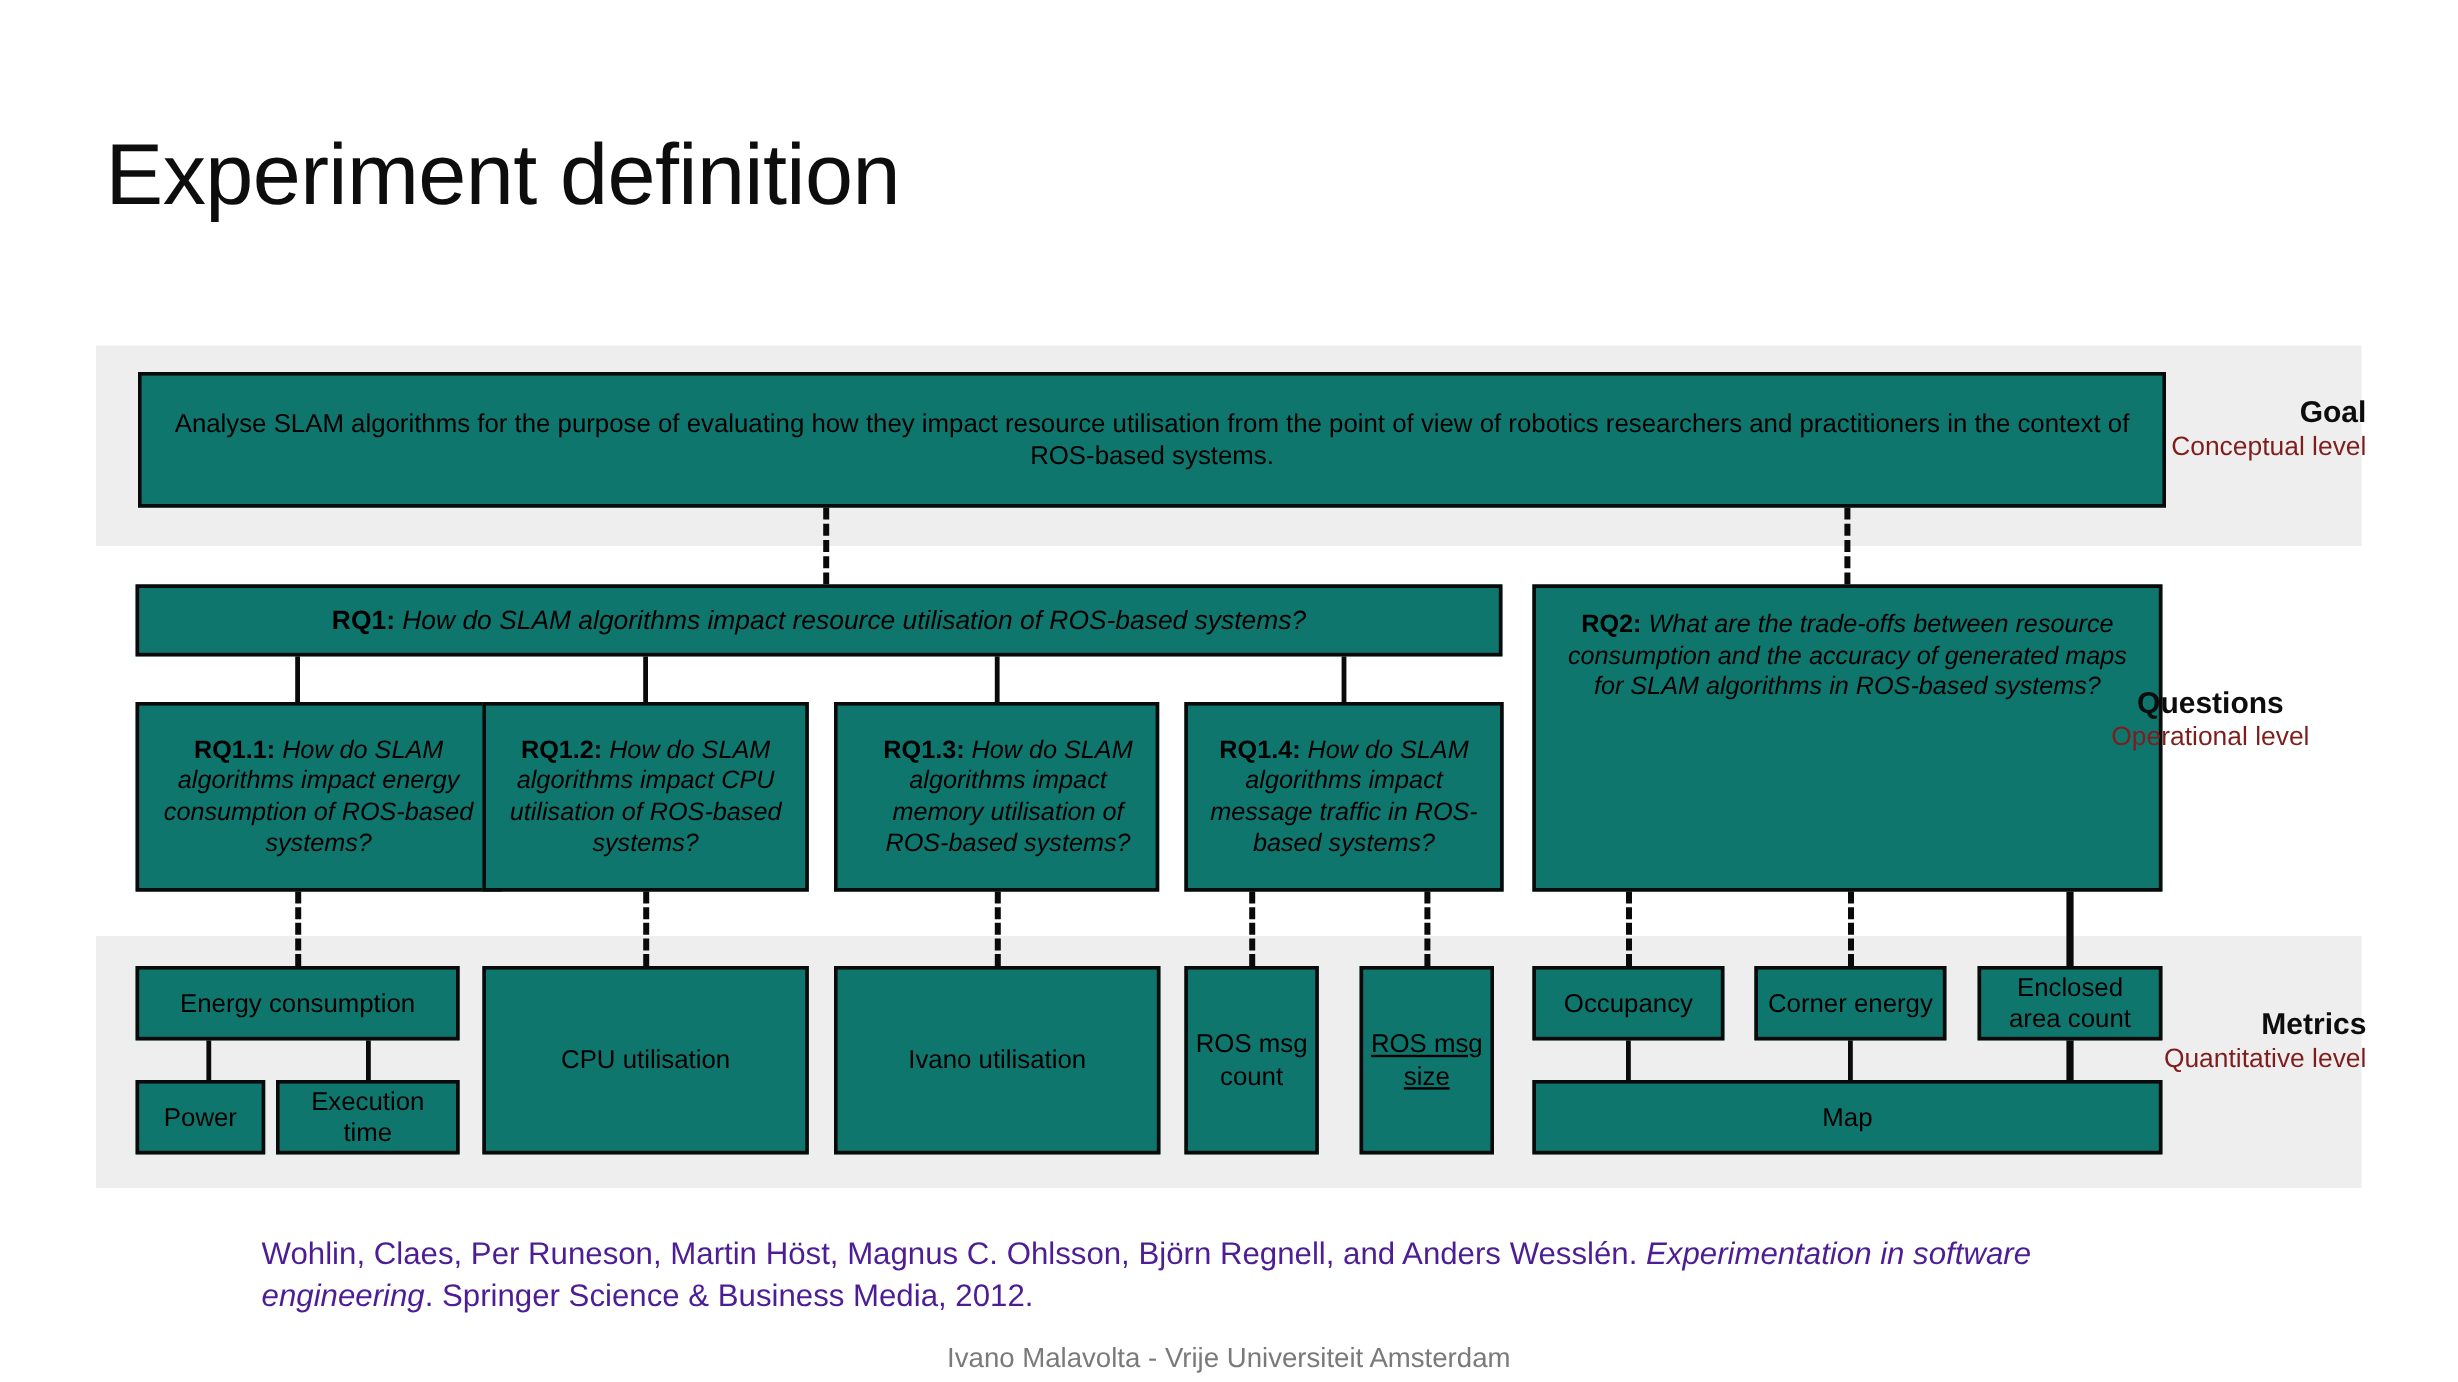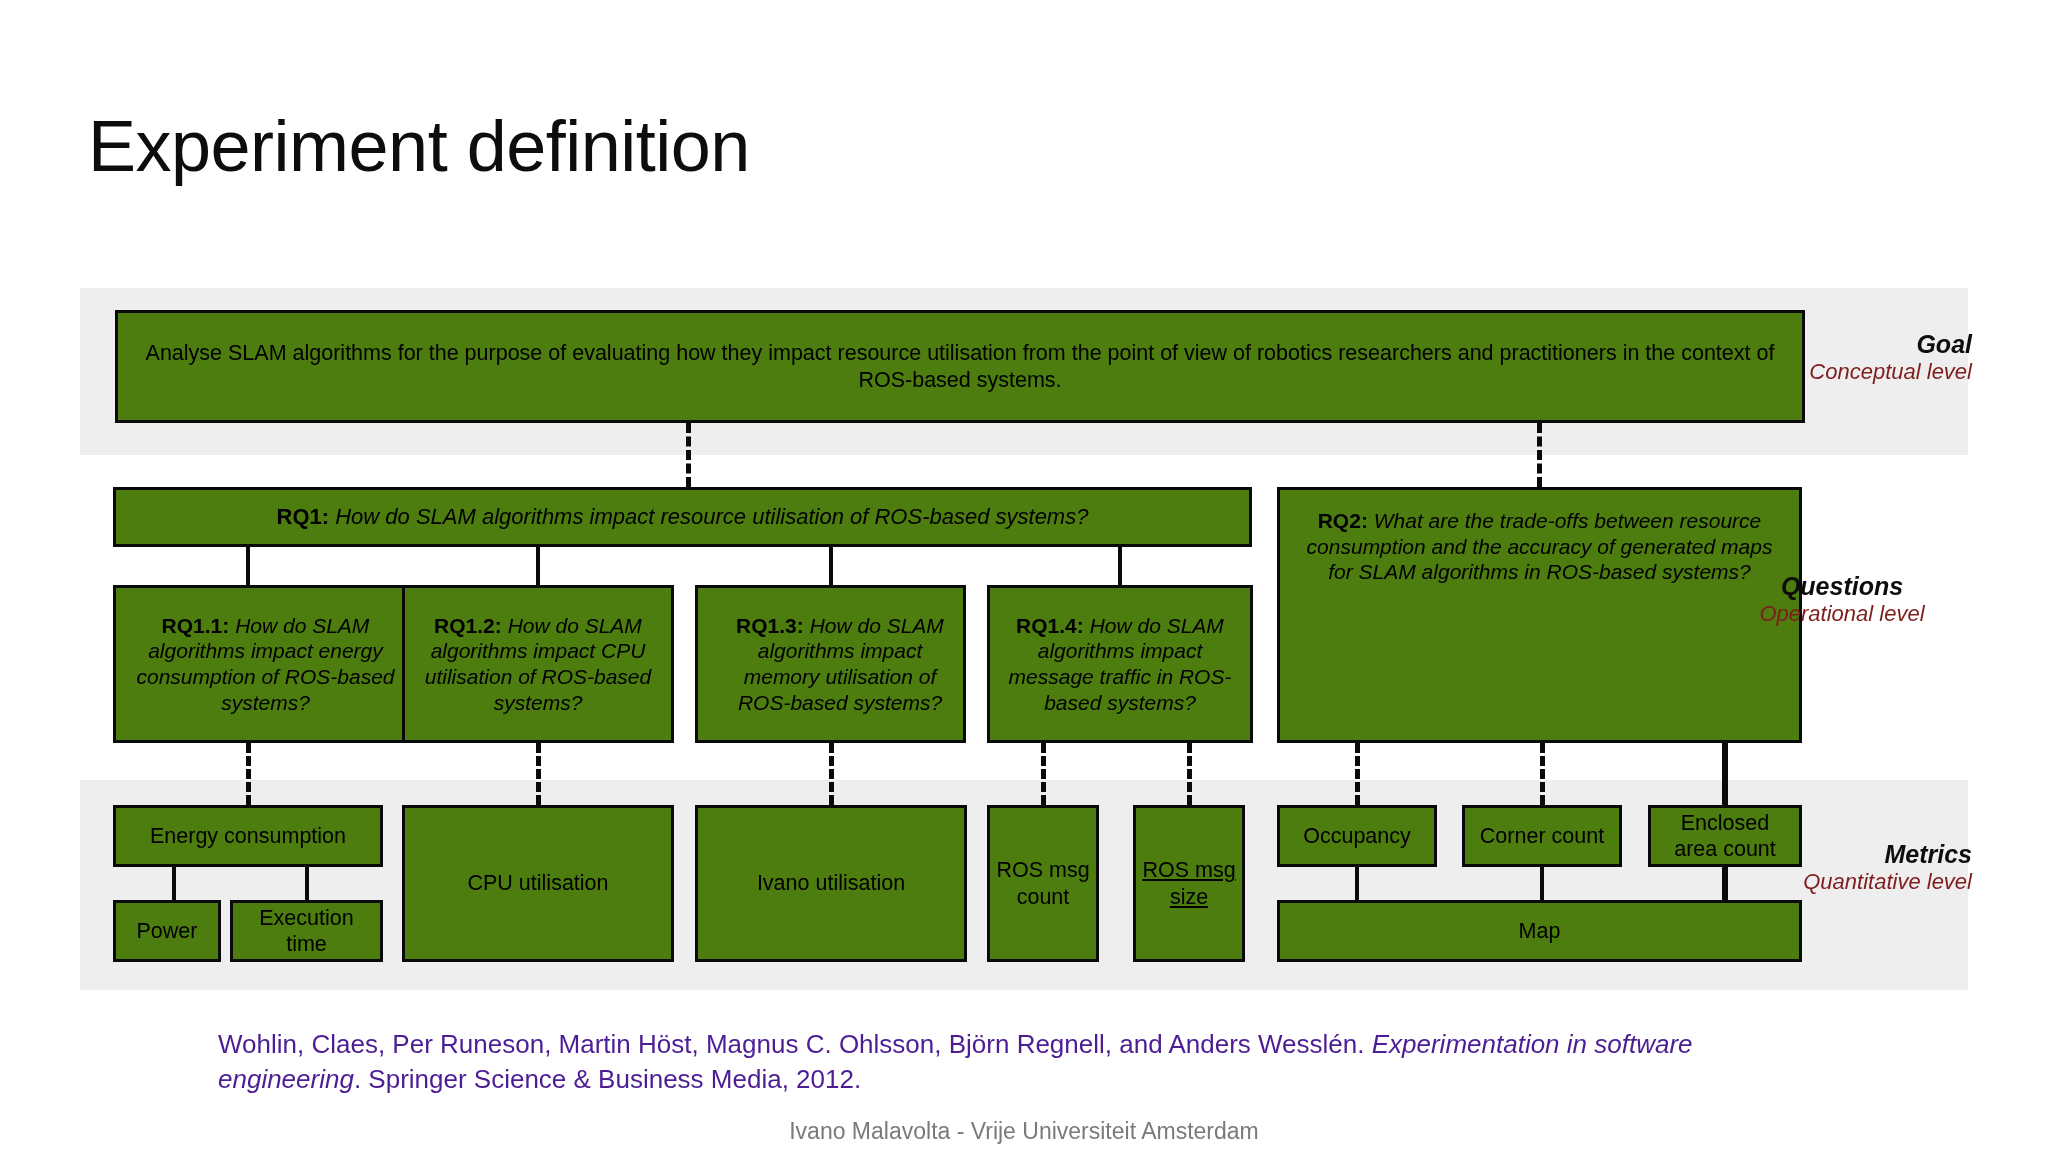--- a/index.html
+++ b/index.html
@@ -35,21 +35,21 @@
     background: #eeeeee;
     left: 80px;
     width: 1888px;
   }
   .band-goal    { top: 288px; height: 167px; }
   .band-metrics { top: 780px; height: 210px; }
 
   
   .box {
     position: absolute;
-    background: #4d7c0f;
+    background: #0f766e;
     border: 3px solid #0a0a0a;
     box-sizing: border-box;
     display: flex;
     align-items: center;
     justify-content: center;
     text-align: center;
     line-height: 1.22;
   }
 
   
@@ -126,21 +126,20 @@
   .conn-thick {
     border-left: 6px solid #0a0a0a;
   }
 
   
   .level-label {
     position: absolute;
     right: 76px;
     text-align: right;
     width: 260px;
-    font-style: italic;
   }
   .level-label .lvl-title {
     font-size: 25px;
     font-weight: bold;
     color: #0d0d0d;
     line-height: 1.15;
   }
   .level-label .lvl-sub {
     font-size: 22px;
     color: #7f1d1d;
@@ -247,21 +246,21 @@
 <div class="box metric m-msgcount">
   <span>ROS msg count</span>
 </div>
 <div class="box metric m-msgsize">
   <span>ROS msg size</span>
 </div>
 <div class="box metric m-occupancy">
   <span>Occupancy</span>
 </div>
 <div class="box metric m-corner">
-  <span>Corner count</span>
+  <span>Corner energy</span>
 </div>
 <div class="box metric m-enclosed">
   <span>Enclosed area count</span>
 </div>
 
 <div class="conn conn-solid" style="left:1355px; top:867px; height:33px;"></div>
 <div class="conn conn-solid" style="left:1540px; top:867px; height:33px;"></div>
 <div class="conn conn-thick" style="left:1722px; top:867px; height:33px;"></div>
 
 <div class="box metric m-map">

